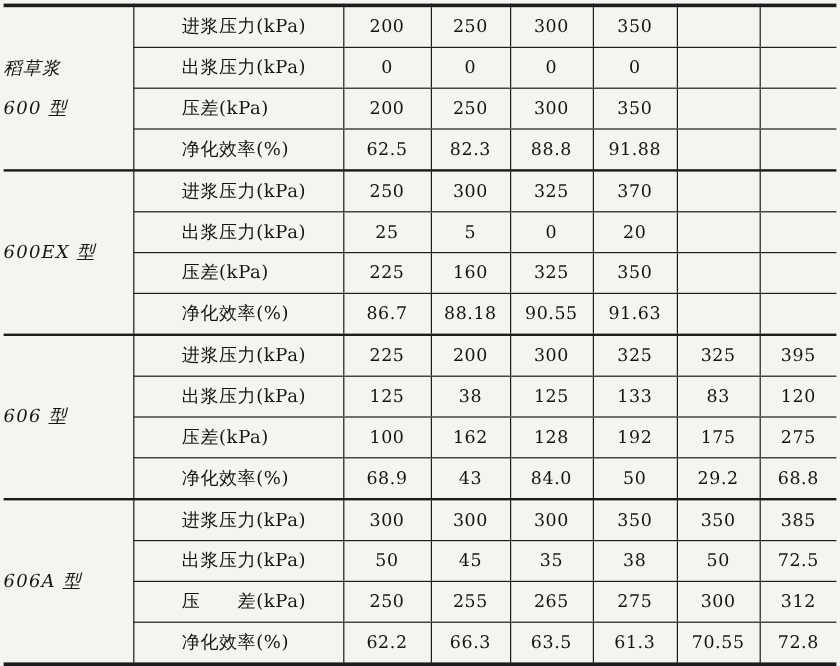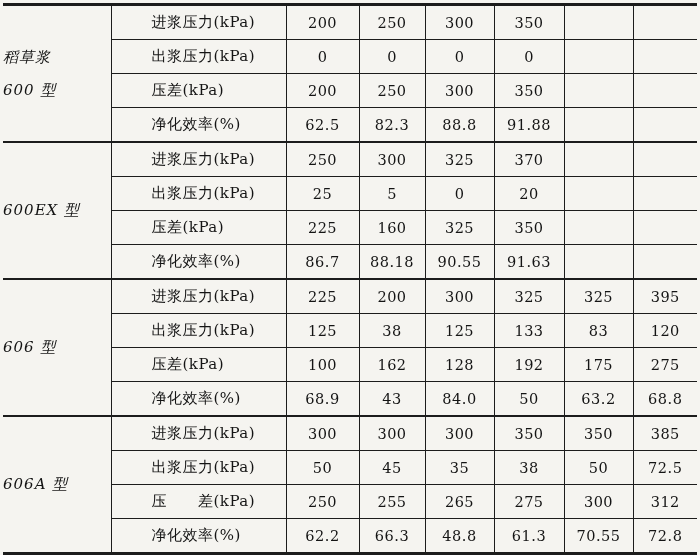--- a/index.html
+++ b/index.html
@@ -186,21 +186,21 @@
         <td class="vcell">192</td>
         <td class="vcell">175</td>
         <td class="vcell">275</td>
       </tr>
       <tr>
         <td class="pcell">净化效率(%)</td>
         <td class="vcell">68.9</td>
         <td class="vcell">43</td>
         <td class="vcell">84.0</td>
         <td class="vcell">50</td>
-        <td class="vcell">63.2</td>
+        <td class="vcell">29.2</td>
         <td class="vcell">68.8</td>
       </tr>
     </tbody>
 
     <tbody class="group">
       <tr>
         <td class="gcell" rowspan="4">606A 型</td>
         <td class="pcell">进浆压力(kPa)</td>
         <td class="vcell">300</td>
         <td class="vcell">300</td>
@@ -224,20 +224,20 @@
         <td class="vcell">255</td>
         <td class="vcell">265</td>
         <td class="vcell">275</td>
         <td class="vcell">300</td>
         <td class="vcell">312</td>
       </tr>
       <tr>
         <td class="pcell">净化效率(%)</td>
         <td class="vcell">62.2</td>
         <td class="vcell">66.3</td>
-        <td class="vcell">48.8</td>
+        <td class="vcell">63.5</td>
         <td class="vcell">61.3</td>
         <td class="vcell">70.55</td>
         <td class="vcell">72.8</td>
       </tr>
     </tbody>
   </table>
 </div>
 
 </body></html>

